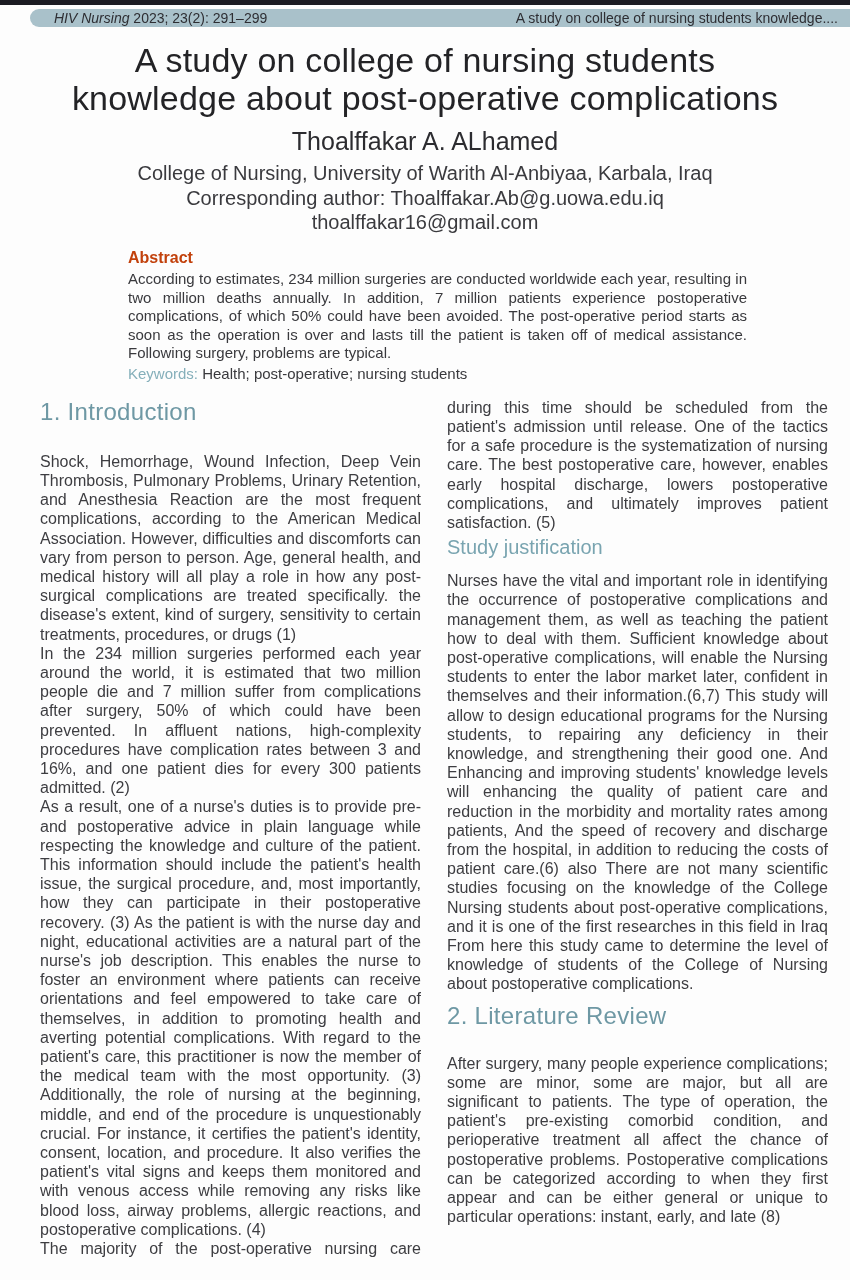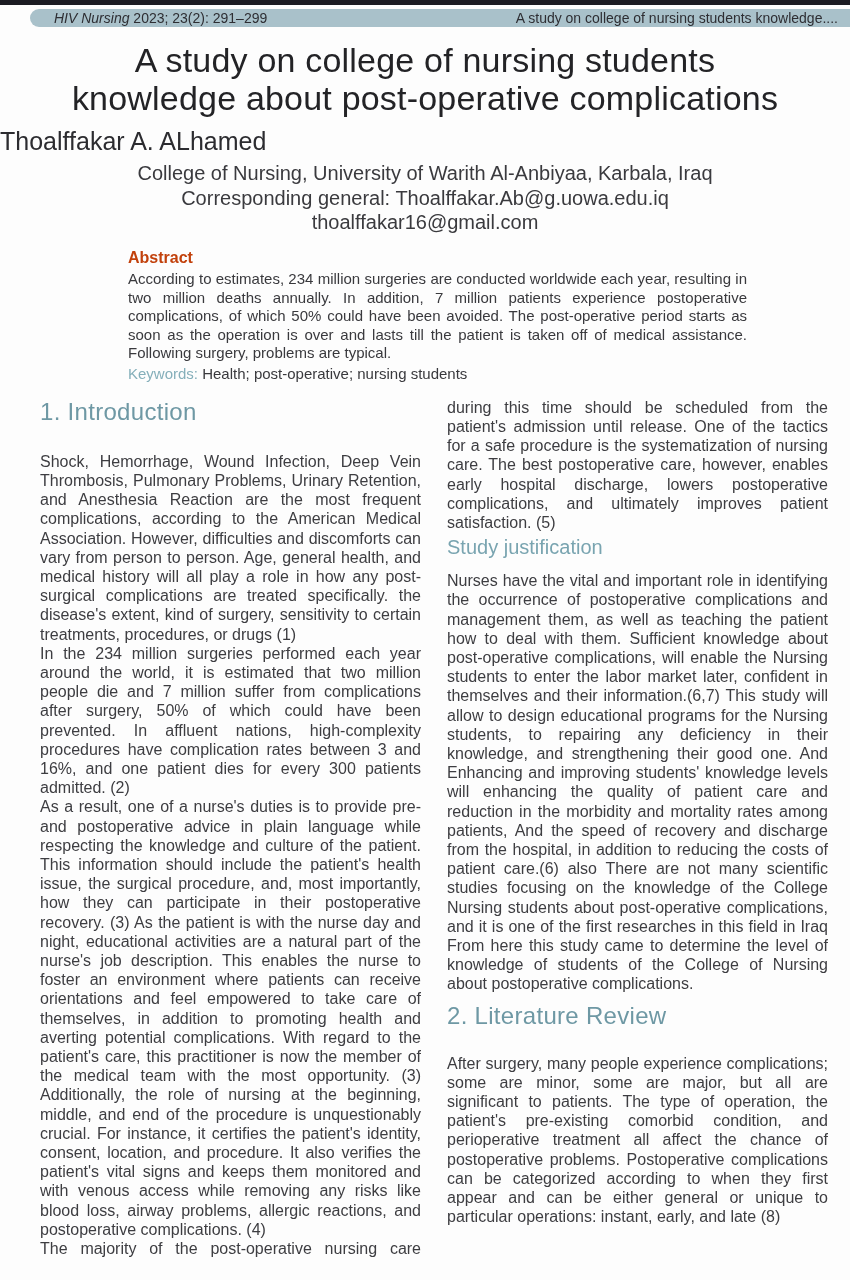--- a/index.html
+++ b/index.html
@@ -15,21 +15,21 @@
     border-radius: 14px 0 0 14px; display: flex; align-items: center;
     justify-content: space-between; padding: 0 12px 0 24px;
     font-size: 14px; color: #2e2e33;
   }
   .header-bar .journal-cite i { font-style: italic; }
   h1.title {
     margin: 14px 0 0; text-align: center; font-size: 34px; font-weight: 400;
     color: #232326; line-height: 1.13; letter-spacing: 0.2px;
   }
   h1.title span { display: block; }
-  .author { text-align: left; font-size: 25px; color: #2c2c30; margin-top: 9px; }
+  .author { text-align: center; font-size: 25px; color: #2c2c30; margin-top: 9px; }
   .byline-line { text-align: center; font-size: 20px; color: #3a3a3e; line-height: 1.24; }
   .byline-first { margin-top: 5px; }
   .abstract { margin: 14px 103px 0 128px; }
   .abstract h3 { font-size: 16px; font-weight: bold; color: #c2410c; margin: 0 0 3px; }
   .abstract p { font-size: 15px; line-height: 18.5px; text-align: justify; color: #39393d; margin: 0; }
   .keywords { font-size: 15px; margin-top: 2px; color: #39393d; }
   .keywords .label { color: #85afba; }
   .columns { display: flex; gap: 26px; margin: 16px 22px 0 40px; }
   .col { flex: 1 1 0; min-width: 0; }
   h2.section { font-size: 24px; font-weight: 400; color: #6e98a4; margin: 0 0 26px; letter-spacing: 0.3px; }
@@ -56,21 +56,21 @@
     <span>A study on college of nursing students knowledge....</span>
   </div>
 
   <h1 class="title">
     <span>A study on college of nursing students</span>
     <span>knowledge about post-operative complications</span>
   </h1>
 
   <div class="author">Thoalffakar A. ALhamed</div>
   <div class="byline-line byline-first">College of Nursing, University of Warith Al-Anbiyaa, Karbala, Iraq</div>
-  <div class="byline-line">Corresponding general: Thoalffakar.Ab@g.uowa.edu.iq</div>
+  <div class="byline-line">Corresponding author: Thoalffakar.Ab@g.uowa.edu.iq</div>
   <div class="byline-line">thoalffakar16@gmail.com</div>
 
   <div class="abstract">
     <h3>Abstract</h3>
     <p>According to estimates, 234 million surgeries are conducted worldwide each year, resulting in two million deaths annually. In addition, 7 million patients experience postoperative complications, of which 50% could have been avoided. The post-operative period starts as soon as the operation is over and lasts till the patient is taken off of medical assistance. Following surgery, problems are typical.</p>
     <div class="keywords"><span class="label">Keywords:</span><span> Health; post-operative; nursing students</span></div>
   </div>
 
   <div class="columns">
 

